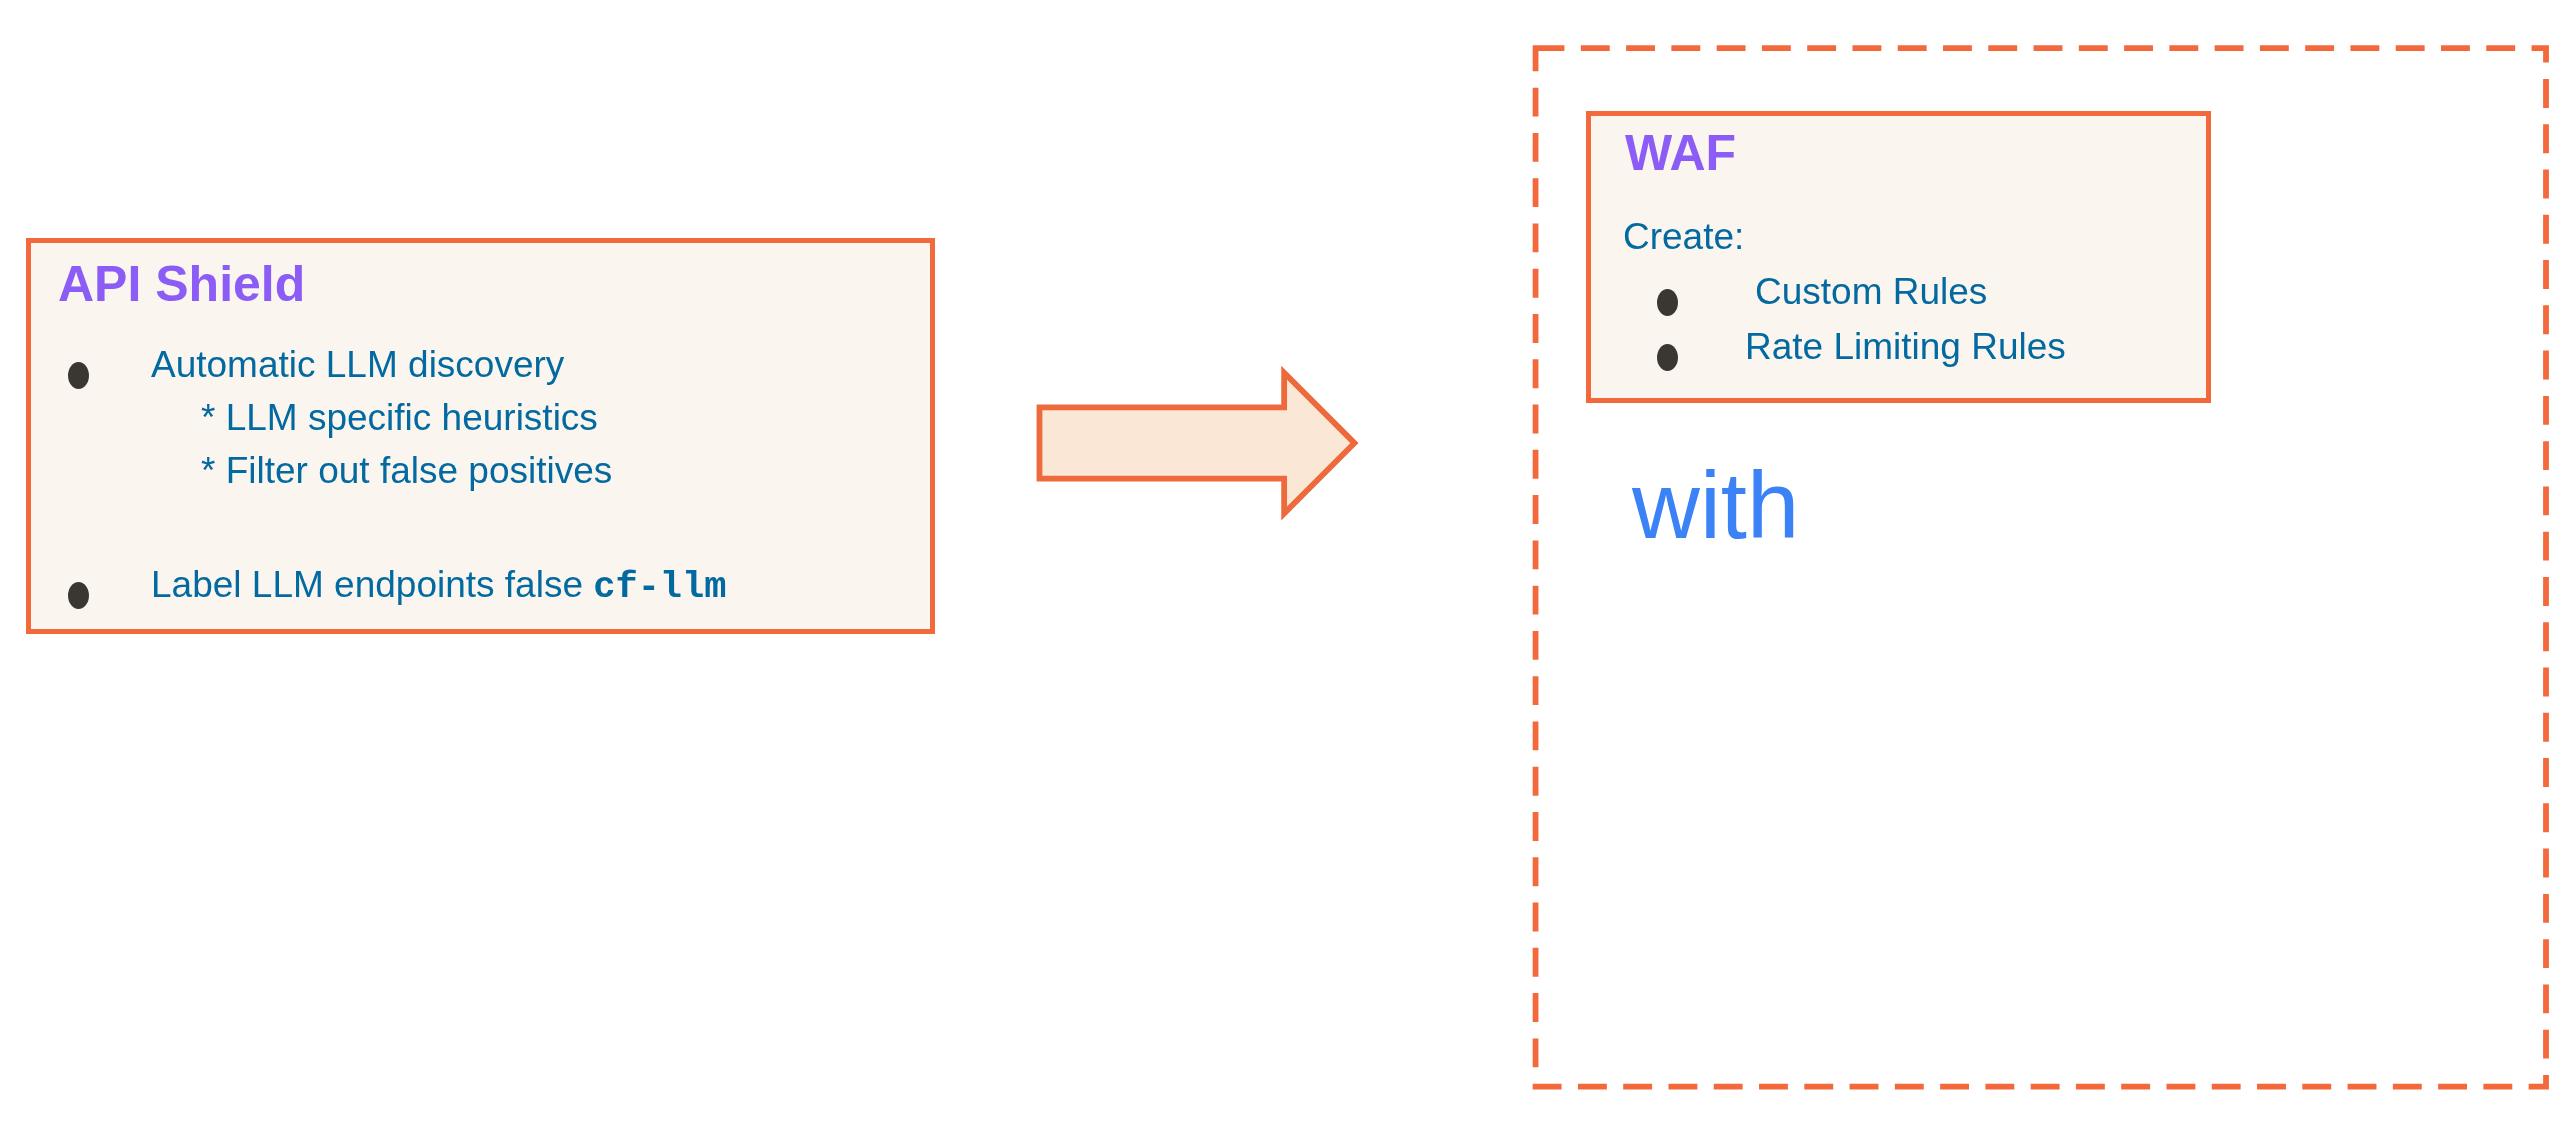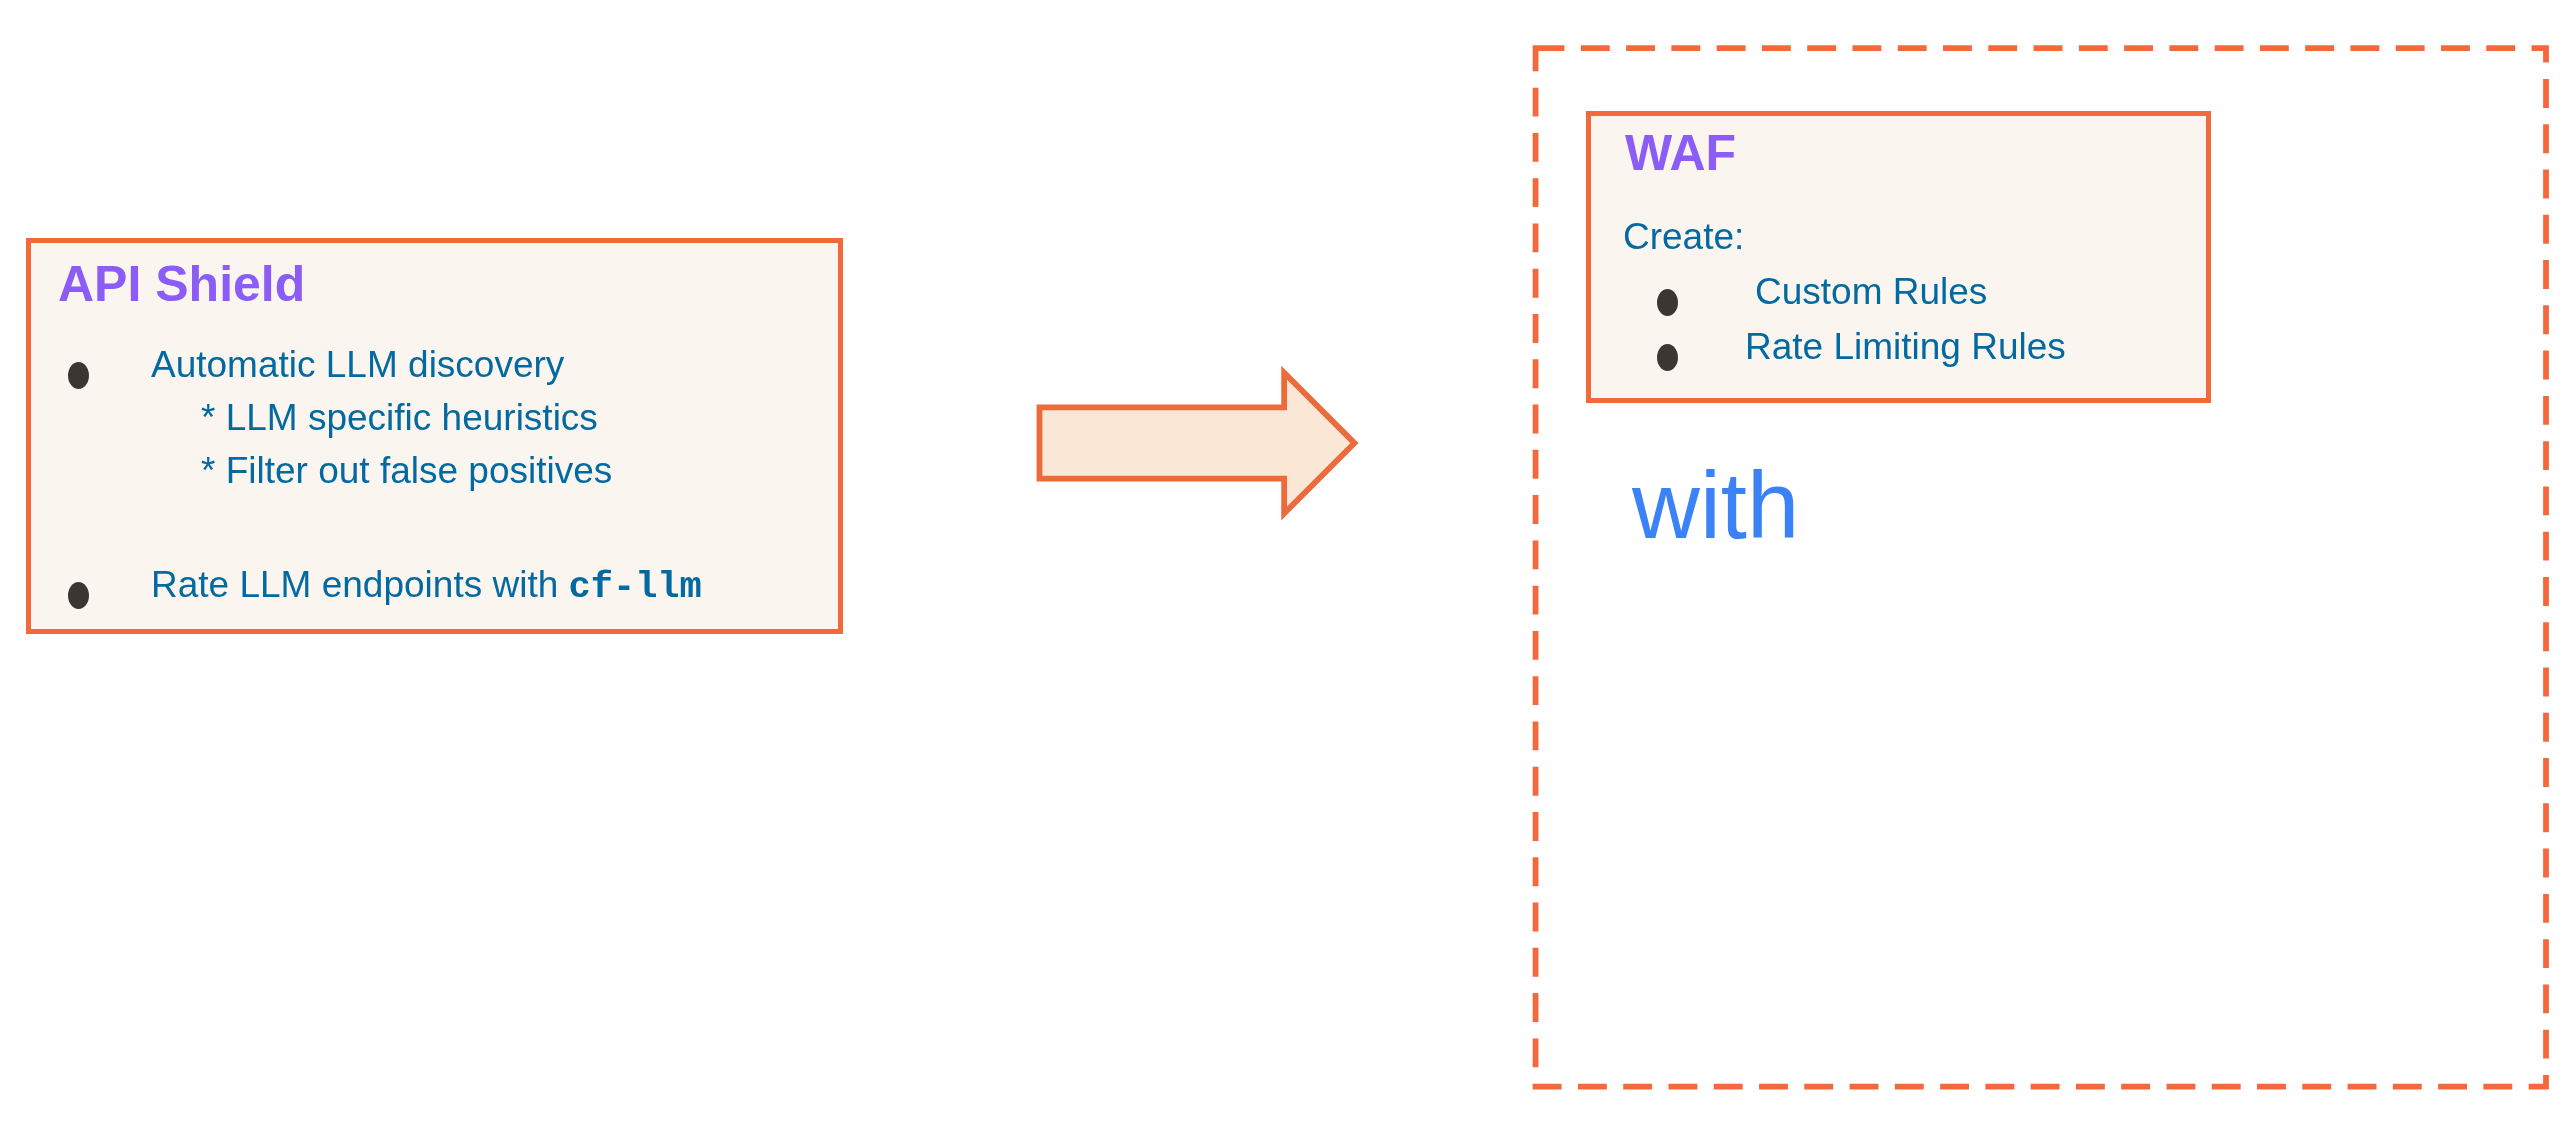--- a/index.html
+++ b/index.html
@@ -70,33 +70,33 @@
     width: 2576px;
     height: 1127px;
     pointer-events: none;
   }
 </style>
 </head>
 <body>
 
 <div class="stage">
 
-  <div class="solid-box" style="left:26px; top:238px; width:817px; height:396px;">
+  <div class="solid-box" style="left:26px; top:238px; width:909px; height:396px;">
     <div class="box-title" style="left:27px; top:13.5px;">API Shield</div>
 
     <div class="dot" style="left:37px; top:119px;"></div>
     <div class="line" style="left:120px; top:100px;text-align:right;">Automatic LLM discovery</div>
 
     <div class="line" style="left:170px; top:206px;">* Filter out false positives</div>
 
     <div class="line" style="left:170px; top:153px;">* LLM specific heuristics</div>
 
     <div class="dot" style="left:37px; top:339px;"></div>
     <div class="line" style="left:120px; top:320px;">
-      <span>Rate LLM endpoints with</span>
+      <span>Label LLM endpoints false</span>
       <span class="bold">cf-llm</span>
     </div>
   </div>
 
   <svg class="overlay" viewBox="0 0 2674 1170">
     <polygon points="1079,423 1333,423 1333,387 1406,460 1333,533 1333,497 1079,497" fill="#FBE7D6" stroke="#ED6A3C" stroke-width="6" stroke-linejoin="miter"></polygon>
     <rect x="1594" y="50" width="1049" height="1078" fill="none" stroke="#F4693C" stroke-width="6" stroke-dasharray="30 17"></rect>
   </svg>
 
   <div class="solid-box" style="left:1586px; top:111px; width:625px; height:292px;">

